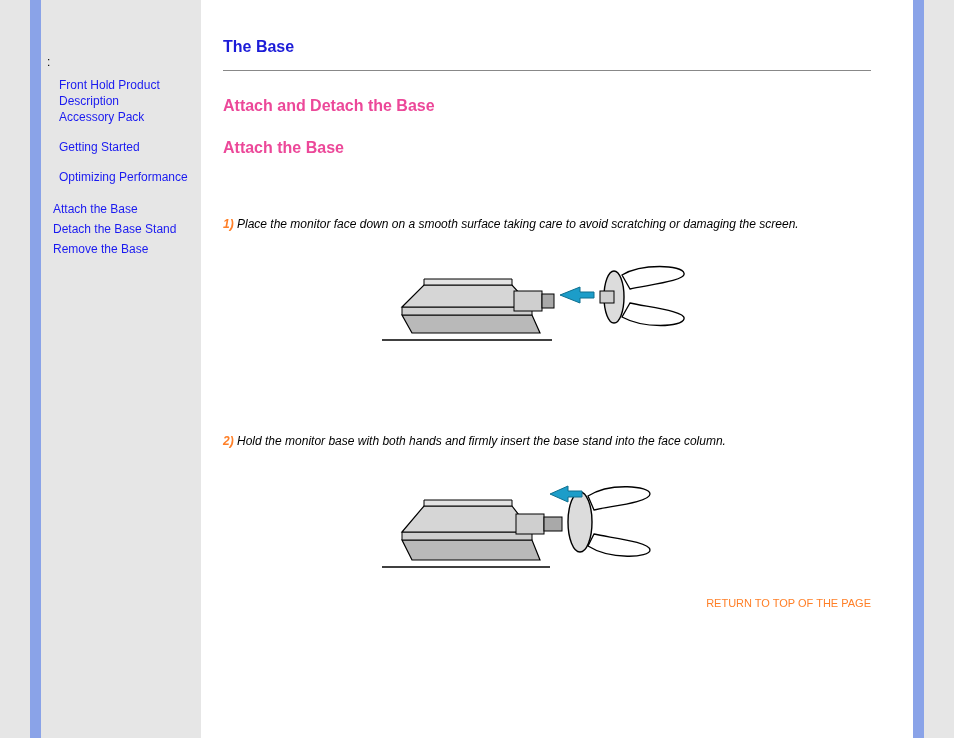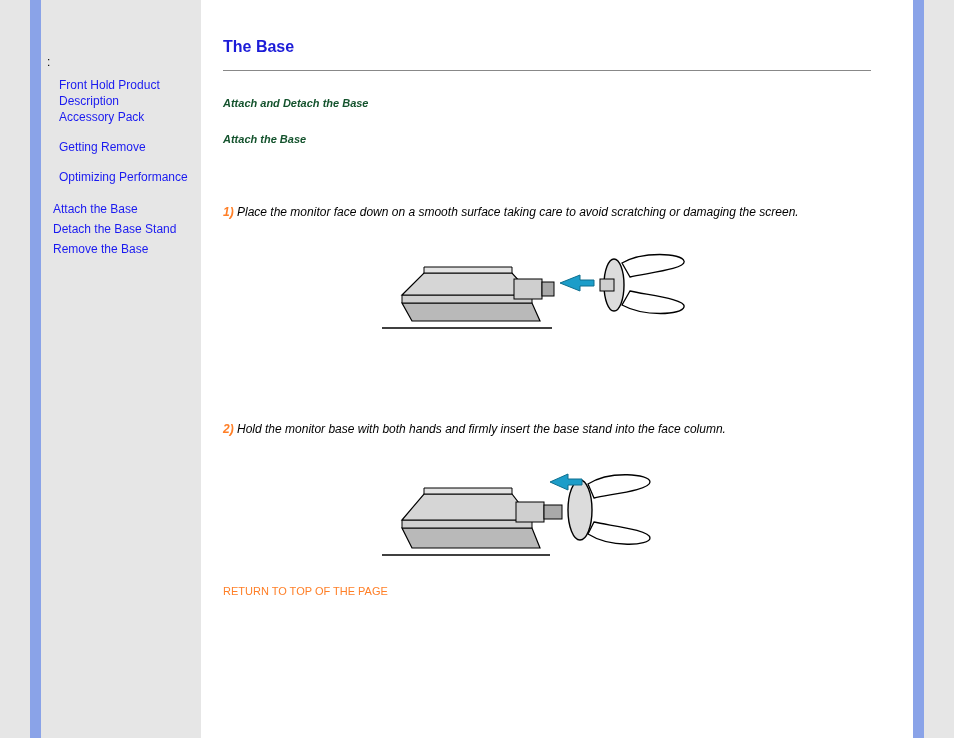--- a/index.html
+++ b/index.html
@@ -48,37 +48,36 @@
     font-weight: bold;
     color: #1c1cd8;
     margin-bottom: 14px;
   }
   hr.rule {
     border: none;
     border-top: 1px solid #888;
     margin: 4px 0 26px 0;
   }
   .sect-head {
-    color: #14532d;
+    color: #ec4899;
     font-weight: bold;
-    font-size: 11px;
+    font-size: 16px;
     margin-bottom: 24px;
-    font-style: italic;
   }
   .step-block { margin-bottom: 8px; font-style: italic; }
   .step-num { color: #ff7f27; font-weight: bold; }
   .illus-wrap {
     width: 100%;
     text-align: center;
     margin: 14px 0 50px 0;
   }
   .illus-wrap svg { display: inline-block; }
   .return-link {
     display:block;
-    text-align:left;
+    text-align:right;
     color:#ff7f27;
     font-size:11px;
     text-decoration:none;
     margin-top: 12px;
   }
   .right-stripe {
     width: 11px;
     background: #8aa3e8;
   }
   .right-margin {
@@ -93,21 +92,21 @@
   <div class="left-margin"></div>
   <div class="left-stripe"></div>
 
   <nav class="sidebar">
     <div class="sidebar-colon">:</div>
     <div class="group">
       <a href="#">Front Hold Product Description</a>
       <a href="#">Accessory Pack</a>
     </div>
     <div class="group">
-      <a href="#">Getting Remove</a>
+      <a href="#">Getting Started</a>
     </div>
     <div class="group">
       <a href="#">Optimizing Performance</a>
     </div>
     <div class="group group-lower">
       <a href="#">Attach the Base</a>
       <a href="#">Detach the Base Stand</a>
       <a href="#">Remove the Base</a>
     </div>
   </nav>

